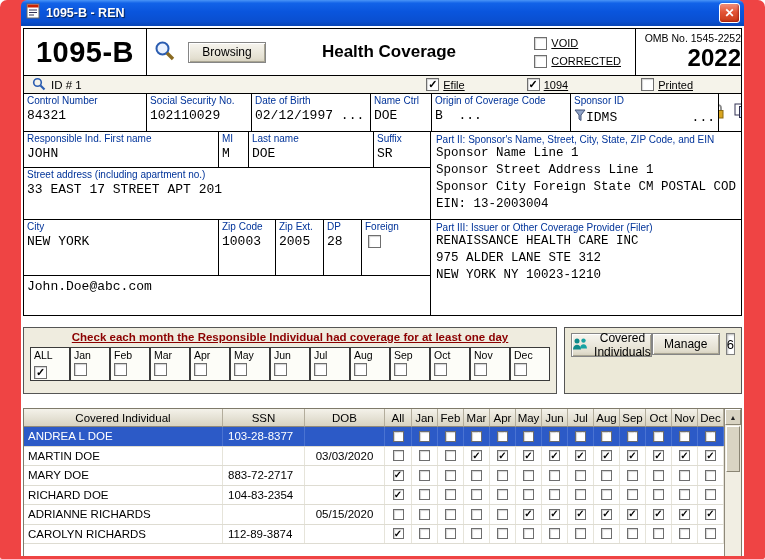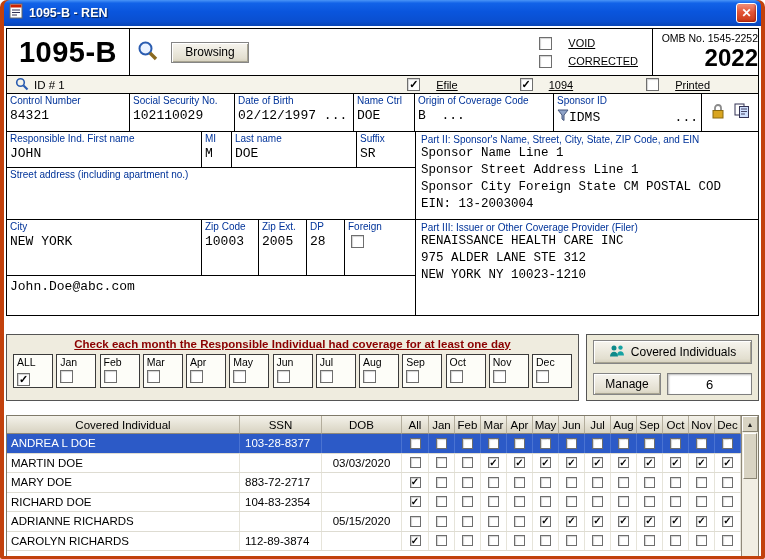--- a/index.html
+++ b/index.html
@@ -1,19 +1,19 @@
 <!DOCTYPE html>
 <html><head>
 <meta charset="utf-8">
 <style>
   * { margin:0; padding:0; box-sizing:border-box; }
   html,body { width:765px; height:559px; overflow:hidden; background:#fff; }
   body { font-family:"Liberation Sans", sans-serif; color:#000; }
 
-  .window { width:765px; height:559px; background:#c2410c; padding:0 4px 3px;
+  .window { width:765px; height:559px; background:#ef4444; padding:0 21px 3px;
             border-radius:7px 7px 2px 2px; position:relative; }
   .titlebar { height:26px; display:flex; align-items:center; gap:5px; padding:0 4px;
               background:linear-gradient(180deg,#4a95f7 0%,#1263e8 12%,#0a55dd 45%,#0a4fd0 82%,#0845b5 100%);
               border-radius:6px 6px 0 0; }
   .title-text { color:#fff; font-weight:bold; font-size:12.5px; flex:1;
                 text-shadow:1px 1px 1px rgba(0,0,0,.6); }
   .close-btn { width:21px; height:20px; border-radius:3px; border:1px solid #fff;
                background:linear-gradient(180deg,#f1907c 0%,#e35536 45%,#c93a17 100%);
                color:#fff; font-size:12px; font-weight:bold; display:flex; align-items:center;
                justify-content:center; box-shadow:inset -1px -1px 2px rgba(120,0,0,.5); cursor:pointer; }
@@ -26,21 +26,21 @@
              justify-content:center; font-size:29px; font-weight:bold; letter-spacing:.5px; }
   .fh-mid { flex:1; display:flex; align-items:center; position:relative; padding:0 6px; }
   .hc-title { position:absolute; left:102px; width:280px; text-align:center;
               font-size:17px; font-weight:bold; }
   .btn { font-family:"Liberation Sans",sans-serif; font-size:12px; color:#000;
          background:linear-gradient(180deg,#f7f5ef 0%,#e3dfd0 80%,#d5d0bd 100%);
          border:1px solid #858585; box-shadow:inset 1px 1px 0 #fff, inset -1px -1px 0 #a8a492;
          cursor:pointer; }
   .browse { width:78px; height:21px; margin-left:12px; }
   .vc-stack { margin-left:auto; margin-right:8px; display:flex; flex-direction:column; gap:5px; }
-  .cb-row { display:flex; align-items:center; gap:16px; font-size:11px; cursor:default; }
+  .cb-row { display:flex; align-items:center; gap:4px; font-size:11px; cursor:default; }
   .u { text-decoration:underline; }
   .cb { width:13px; height:13px; background:#fff; border:1px solid #6e6e6e; display:inline-flex;
         align-items:center; justify-content:center; font-size:11px; font-weight:bold;
         box-shadow:inset 1px 1px 1px rgba(0,0,0,.18); line-height:1; }
   .cb.xs { width:11px; height:11px; font-size:10px; }
   .fh-right { width:106px; border-left:1px solid #000; display:flex; flex-direction:column;
               align-items:flex-end; justify-content:center; }
   .omb { font-size:10.5px; }
   .year { font-size:24px; font-weight:bold; }
 
@@ -70,29 +70,29 @@
   .rowB{height:36px}.rowC{height:52px}.rowD{height:56px}.rowE{height:39px; border-bottom:none;}
   .right-col { flex:1; border-left:1px solid #000; display:flex; flex-direction:column; }
   .part { padding:2px 5px; overflow:hidden; }
   .part2 { height:88px; border-bottom:1px solid #000; }
   .part3 { flex:1; }
   .plabel { font-size:10px; color:#003399; white-space:nowrap; }
   .pline { font-family:"Liberation Mono","DejaVu Sans Mono",monospace; font-size:12.5px;
            line-height:1.35; white-space:nowrap; }
 
   
-  .months-row { display:flex; gap:7px; margin-top:18px; height:67px; }
+  .months-row { display:flex; gap:7px; margin-top:11px; height:67px; }
   .months-box { width:573px; border:1px solid #555; background:#efecdf; padding:3px 6px; }
   .months-title { font-size:11.5px; font-weight:bold; color:#8b0000; text-decoration:underline;
                   text-align:center; white-space:nowrap; }
   .month-cells { display:flex; justify-content:space-between; margin-top:4px; }
   .month-cell { width:40px; height:34px; background:#fdfdf8; border:1px solid #3a3a3a; padding:1px 3px; }
   .mlabel { font-size:10.5px; margin-bottom:1px; }
   .covered-box { flex:1; border:1px solid #555; background:#ece9d8; padding:5px 6px;
-                 display:flex; flex-direction:column; justify-content:space-between; }
+                 display:flex; justify-content:space-between; }
   .covered-btn { height:24px; display:flex; align-items:center; justify-content:center; gap:6px;
                  font-size:12px; width:100%; }
   .manage-row { display:flex; gap:6px; }
   .manage-btn { width:68px; height:22px; }
   .count-box { flex:1; height:22px; background:#fff; border:1px solid #7f7f7f;
                box-shadow:inset 1px 1px 2px #bbb; display:flex; align-items:center;
                justify-content:center; font-size:13px; }
 
   
   .table-area { margin-top:14px; border:1px solid #7f7a6a; height:201px; display:flex; }
@@ -144,20 +144,21 @@
       <div class="form-header">
         <div class="fh-left">1095-B</div>
         <div class="fh-mid">
           <span>
             <svg width="23" height="23" viewBox="0 0 23 23">
                 <circle cx="9.5" cy="9.5" r="6" fill="#eaf2ff" stroke="#2a5cb0" stroke-width="2"></circle>
                 <line x1="14" y1="14" x2="20" y2="20" stroke="#8a6a20" stroke-width="3.4"></line>
               </svg>
           </span>
           <button class="btn browse">Browsing</button>
+          <span class="hc-title">Health Coverage</span>
           <div class="vc-stack">
             <span class="cb-row">
               <span class="cb"></span>
               <span class="u">VOID</span>
             </span>
             <span class="cb-row">
               <span class="cb"></span>
               <span class="u">CORRECTED</span>
             </span>
           </div>
@@ -264,20 +265,21 @@
               <div class="fvalue">DOE</div>
             </div>
             <div class="cell flexcell">
               <div class="flabel">Suffix</div>
               <div class="fvalue">SR</div>
             </div>
           </div>
           <div class="lrow rowC">
             <div class="cell flexcell">
               <div class="flabel">Street address (including apartment no.)</div>
+              <div class="fvalue">33 EAST 17 STREET APT 201</div>
             </div>
           </div>
           <div class="lrow rowD">
             <div class="cell w195">
               <div class="flabel">City</div>
               <div class="fvalue">NEW YORK</div>
             </div>
             <div class="cell w57">
               <div class="flabel">Zip Code</div>
               <div class="fvalue">10003</div>

